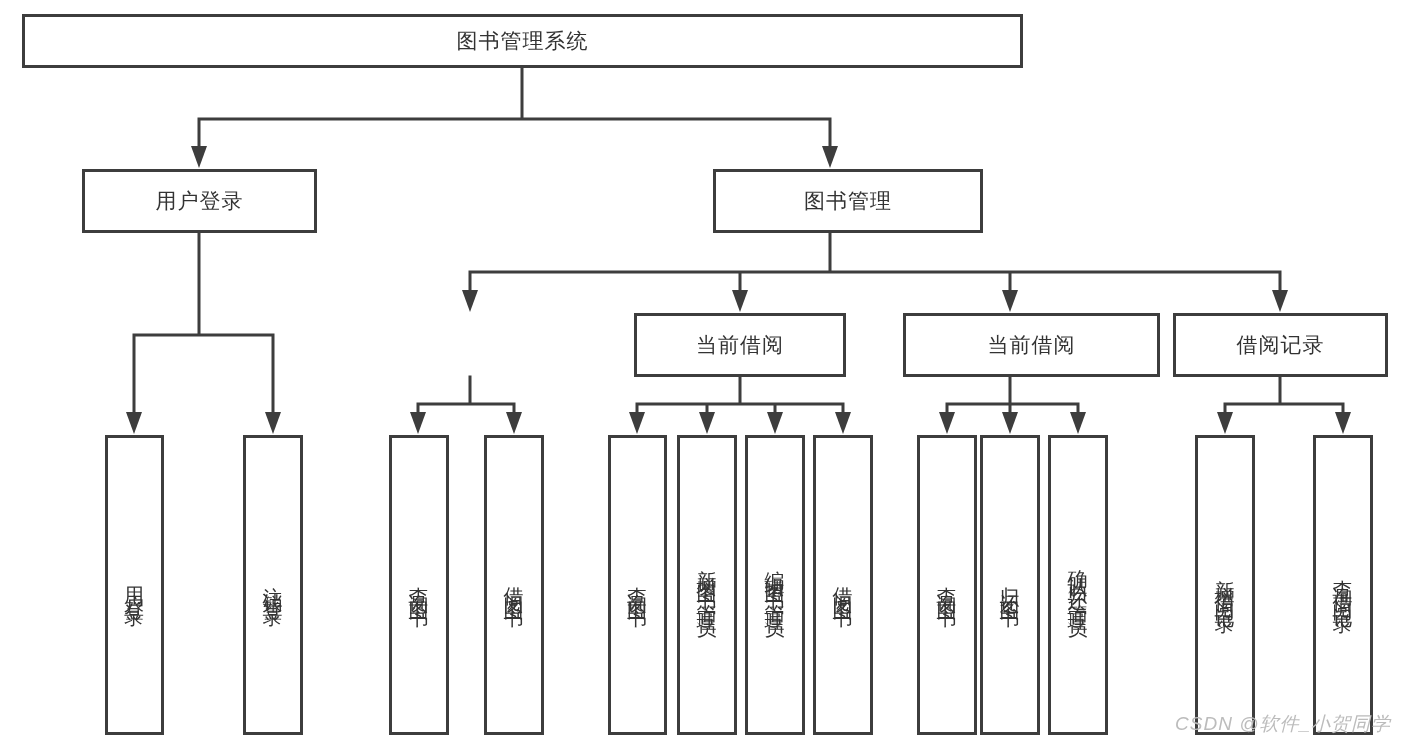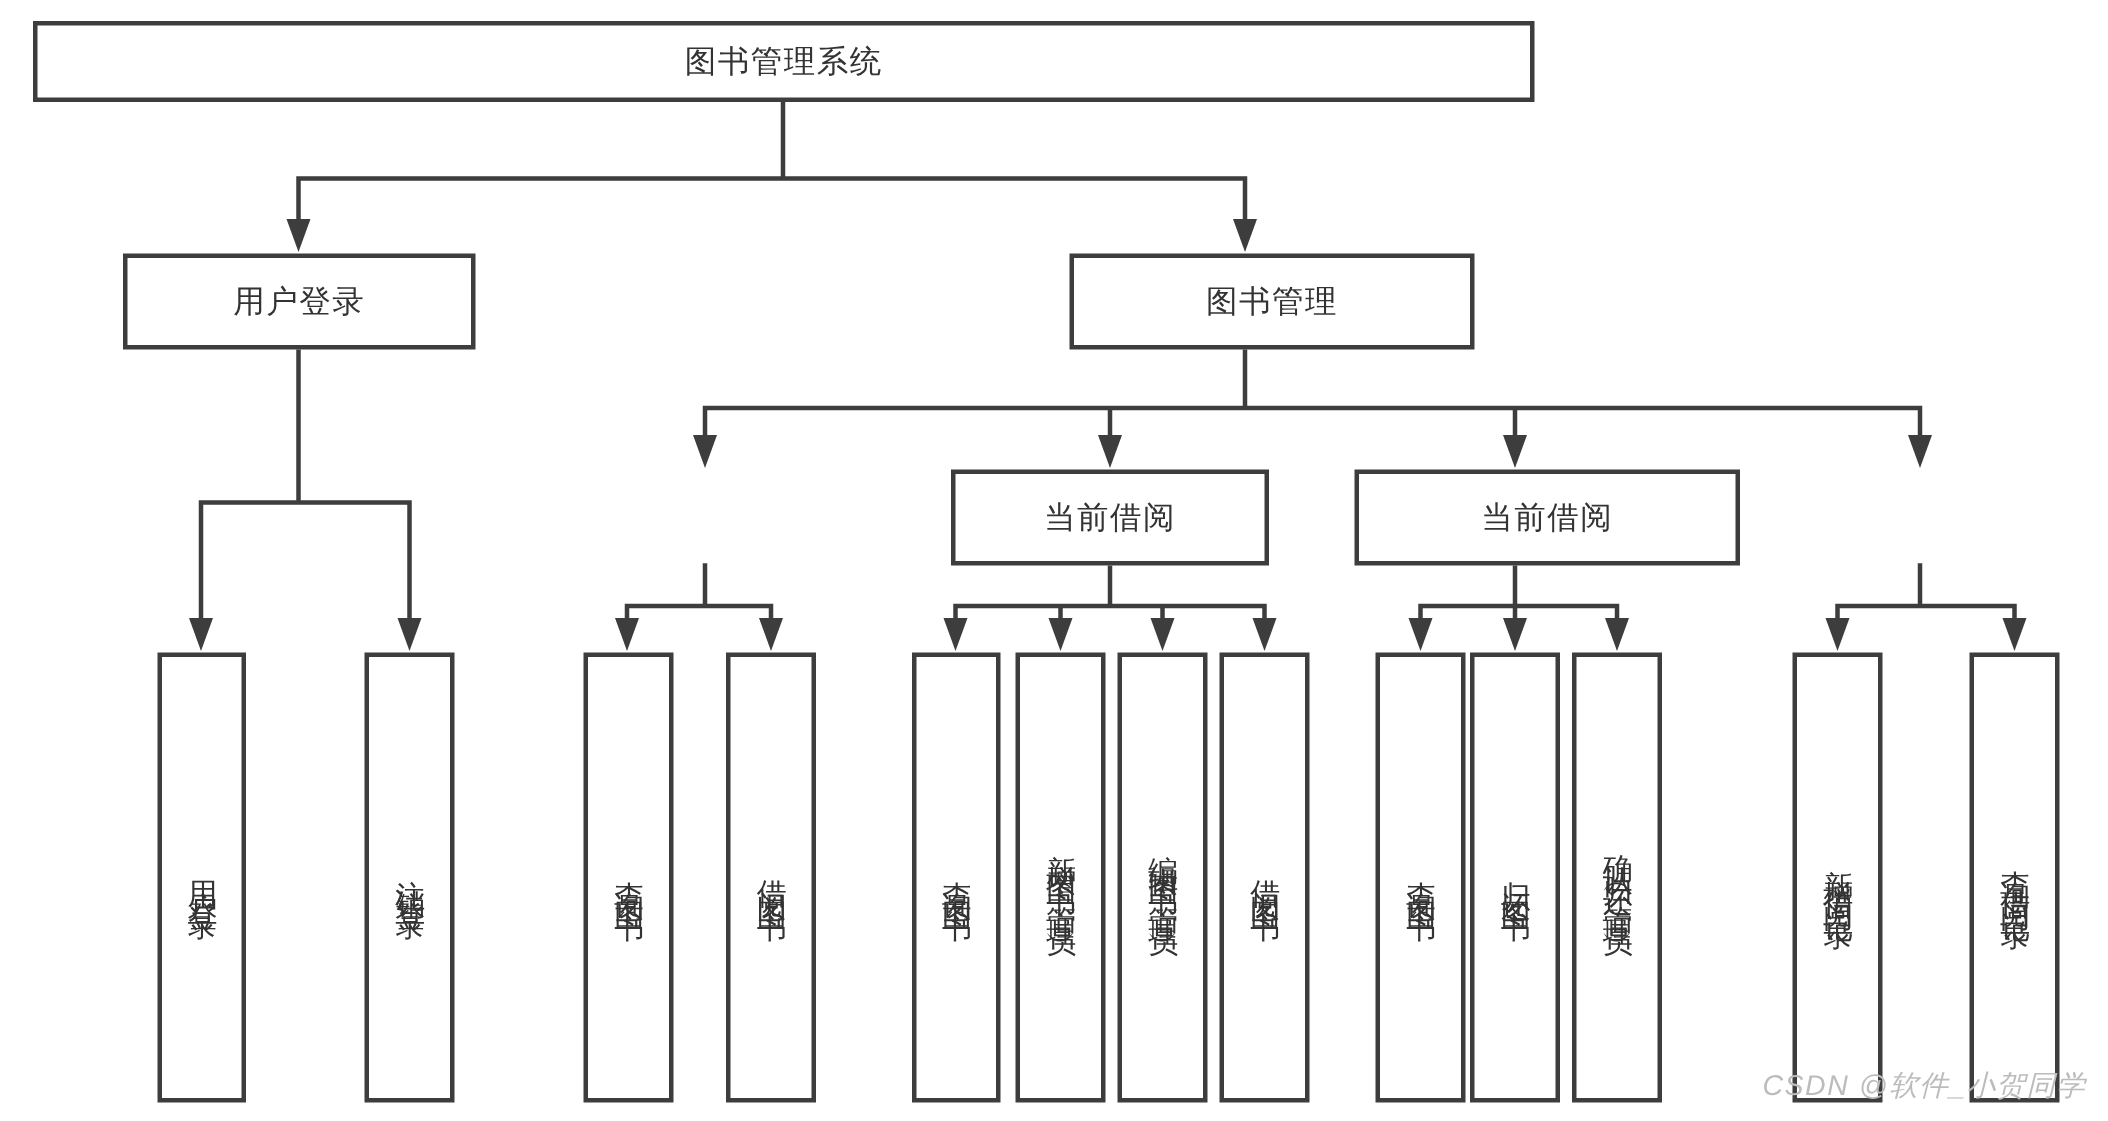--- a/index.html
+++ b/index.html
@@ -121,20 +121,23 @@
   <div class="box hbox" id="n-mgmt">
     <span>图书管理</span>
   </div>
 
   <div class="box hbox" id="n-borrow">
     <span>当前借阅</span>
   </div>
   <div class="box hbox" id="n-current">
     <span>当前借阅</span>
   </div>
+  <div class="box hbox" id="n-records">
+    <span>借阅记录</span>
+  </div>
 
   <div class="box vbox leaf" id="n-a1">
     <span>用户登录</span>
   </div>
   <div class="box vbox leaf" id="n-a2">
     <span>注销登录</span>
   </div>
 
   <div class="box vbox leaf" id="n-b1">
     <span>查询图书</span>

